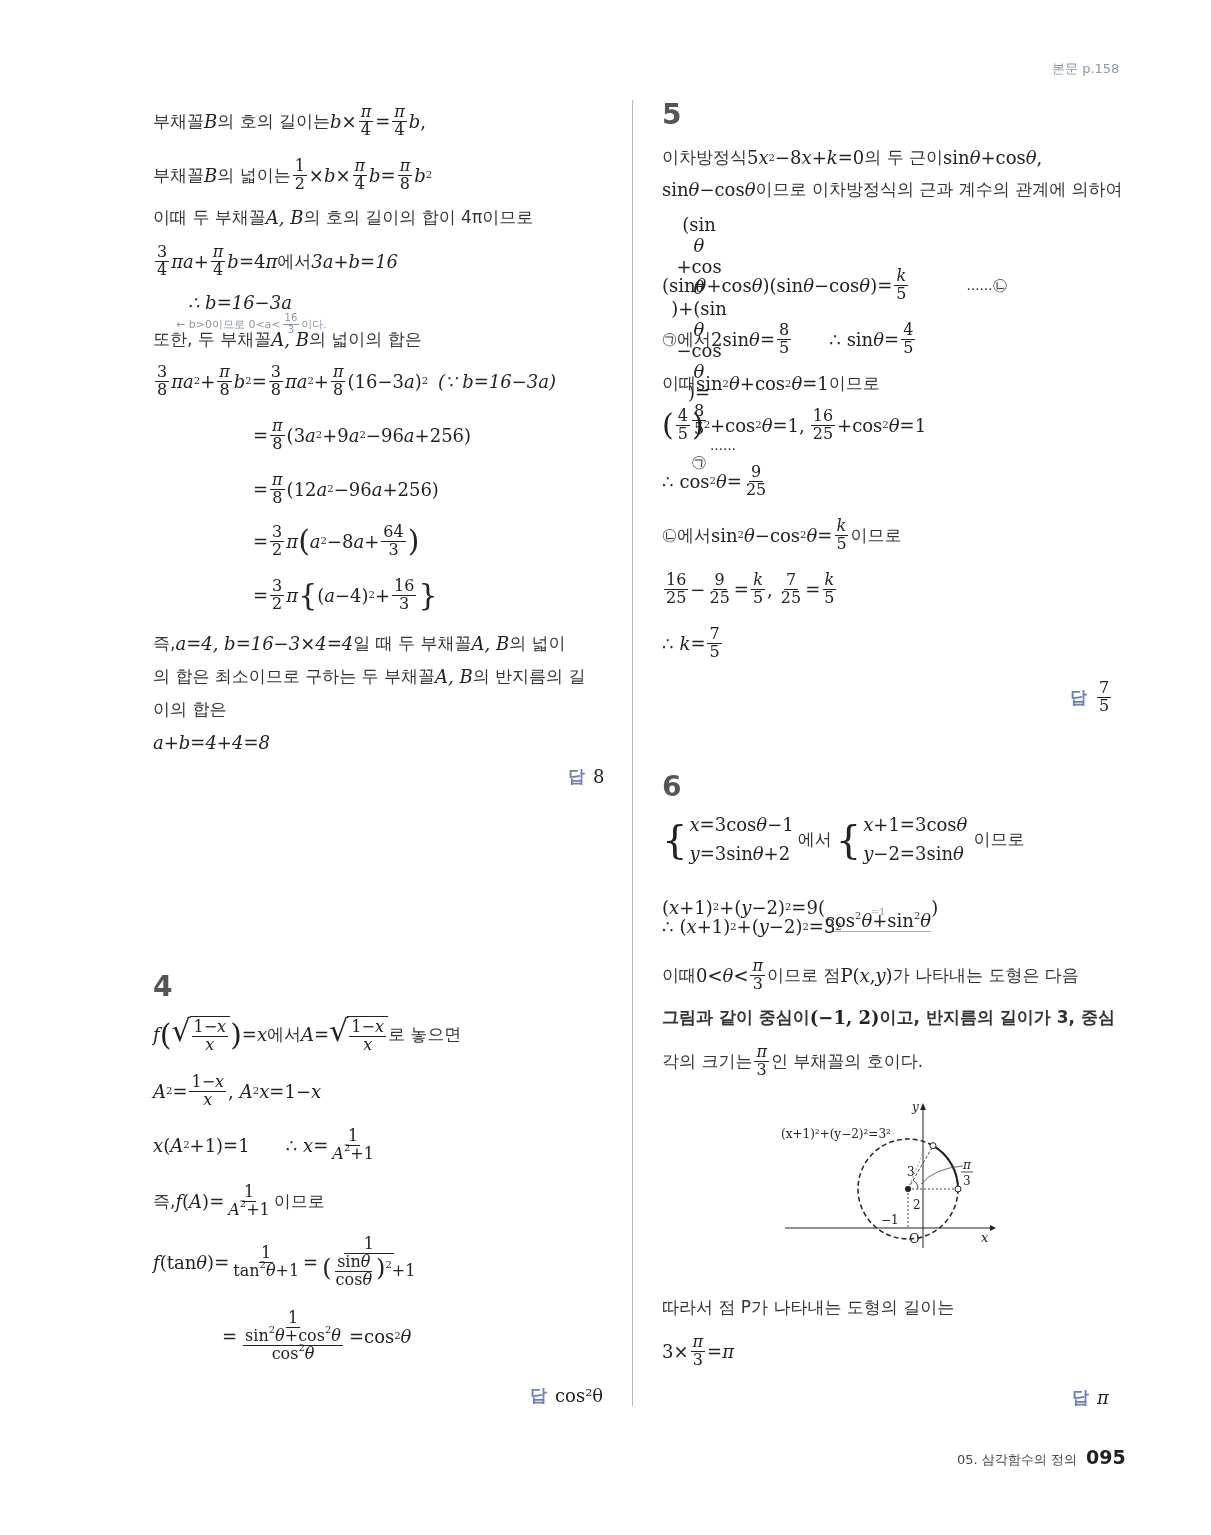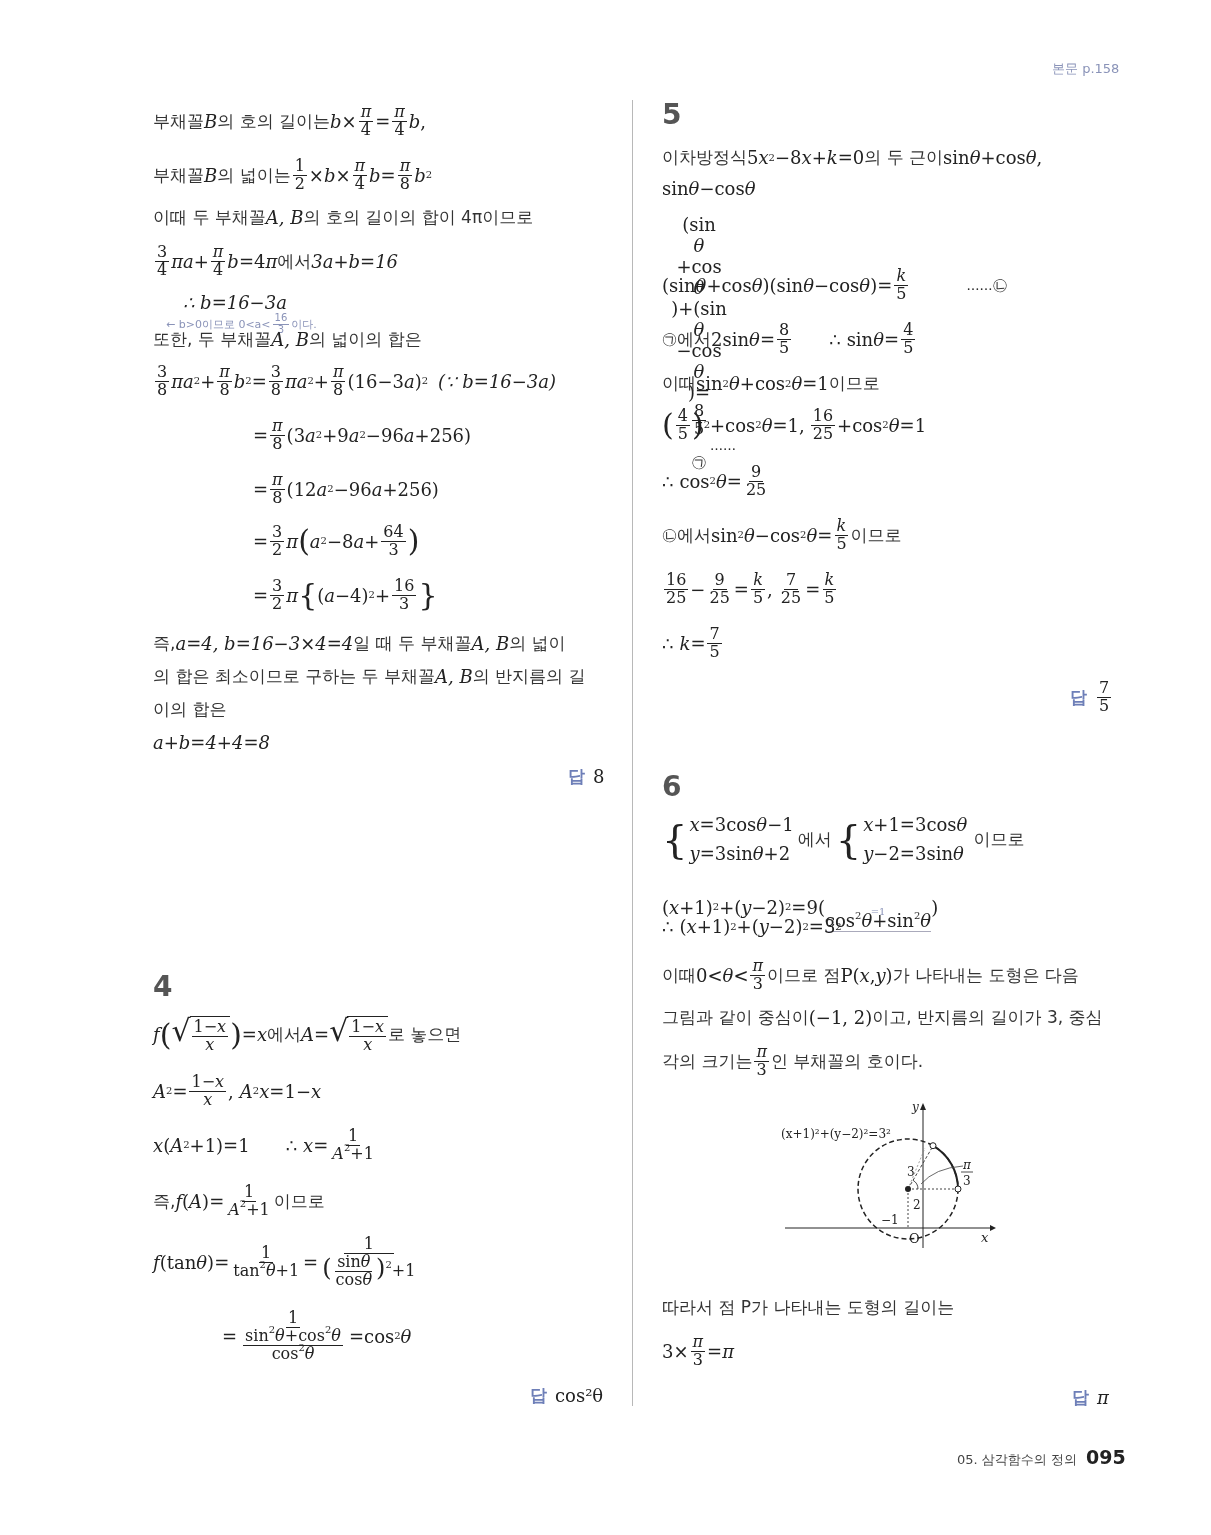--- a/index.html
+++ b/index.html
@@ -88,21 +88,21 @@
       </span><span class="it">πa</span>+<span class="frac">
         <span class="num it">π</span>
         <span>4</span>
       </span><span class="it">b</span>=4<span class="it">π</span>
     <span class="k">에서 </span>
     <span class="it">3a+b=16</span>
   </div>
 
   <div class="line" style="left:153px; top:292px;flex-direction:column;">
     <span class="it">∴  b=16−3a</span>
-    <span class="note" style="margin-left:13px;">
+    <span class="note" style="margin-left:23px;">
       <span>← b&gt;0이므로 0&lt;a&lt;</span>
       <span class="frac small">
           <span class="num">16</span>
           <span>3</span>
         </span>
       <span>이다.</span>
     </span>
   </div>
 
   <div class="line" style="left:153px; top:328px;">
@@ -269,20 +269,21 @@
   <div class="qnum" style="left:662px; top:98px;">5</div>
 
   <div class="line" style="left:662px; top:146px;text-align:right;">
     <span class="k">이차방정식 </span>
     5<span class="it">x</span><sup>2</sup>−8<span class="it">x</span>+<span class="it">k</span>=0
     <span class="k">의 두 근이 </span>
     sin<span class="it">θ</span>+cos<span class="it">θ</span>,
   </div>
   <div class="line" style="left:662px; top:178px;">
     sin<span class="it">θ</span>−cos<span class="it">θ</span>
+    <span class="k">이므로 이차방정식의 근과 계수의 관계에 의하여</span>
   </div>
   <div class="line" style="left:662px; top:214px;flex-direction:column;">
     (sin<span class="it">θ</span>+cos<span class="it">θ</span>)+(sin<span class="it">θ</span>−cos<span class="it">θ</span>)=<span class="frac">
         <span class="num">8</span>
         <span>5</span>
       </span>
     <span style="margin-left:48px; font-size:13px;">……</span>
     <span class="k" style="font-size:15px;">㉠</span>
   </div>
   <div class="line" style="left:662px; top:268px;">
@@ -404,21 +405,21 @@
   <div class="line" style="left:662px; top:958px;">
     <span class="k">이때 </span>
     0&lt;<span class="it">θ</span>&lt;<span class="frac">
         <span class="num it">π</span>
         <span>3</span>
       </span>
     <span class="k">이므로 점 </span>
     P(<span class="it">x</span>, <span class="it">y</span>)
     <span class="k">가 나타내는 도형은 다음</span>
   </div>
-  <div class="line" style="left:662px; top:1006px;">
+  <div class="line" style="left:662px; top:1006px;font-weight:bold;">
     <span class="k">그림과 같이 중심이 </span>
     <span>(−1, 2)</span>
     <span class="k">이고, 반지름의 길이가 3, 중심</span>
   </div>
   <div class="line" style="left:662px; top:1044px;">
     <span class="k">각의 크기는 </span>
     <span class="frac">
         <span class="num it">π</span>
         <span>3</span>
       </span>

